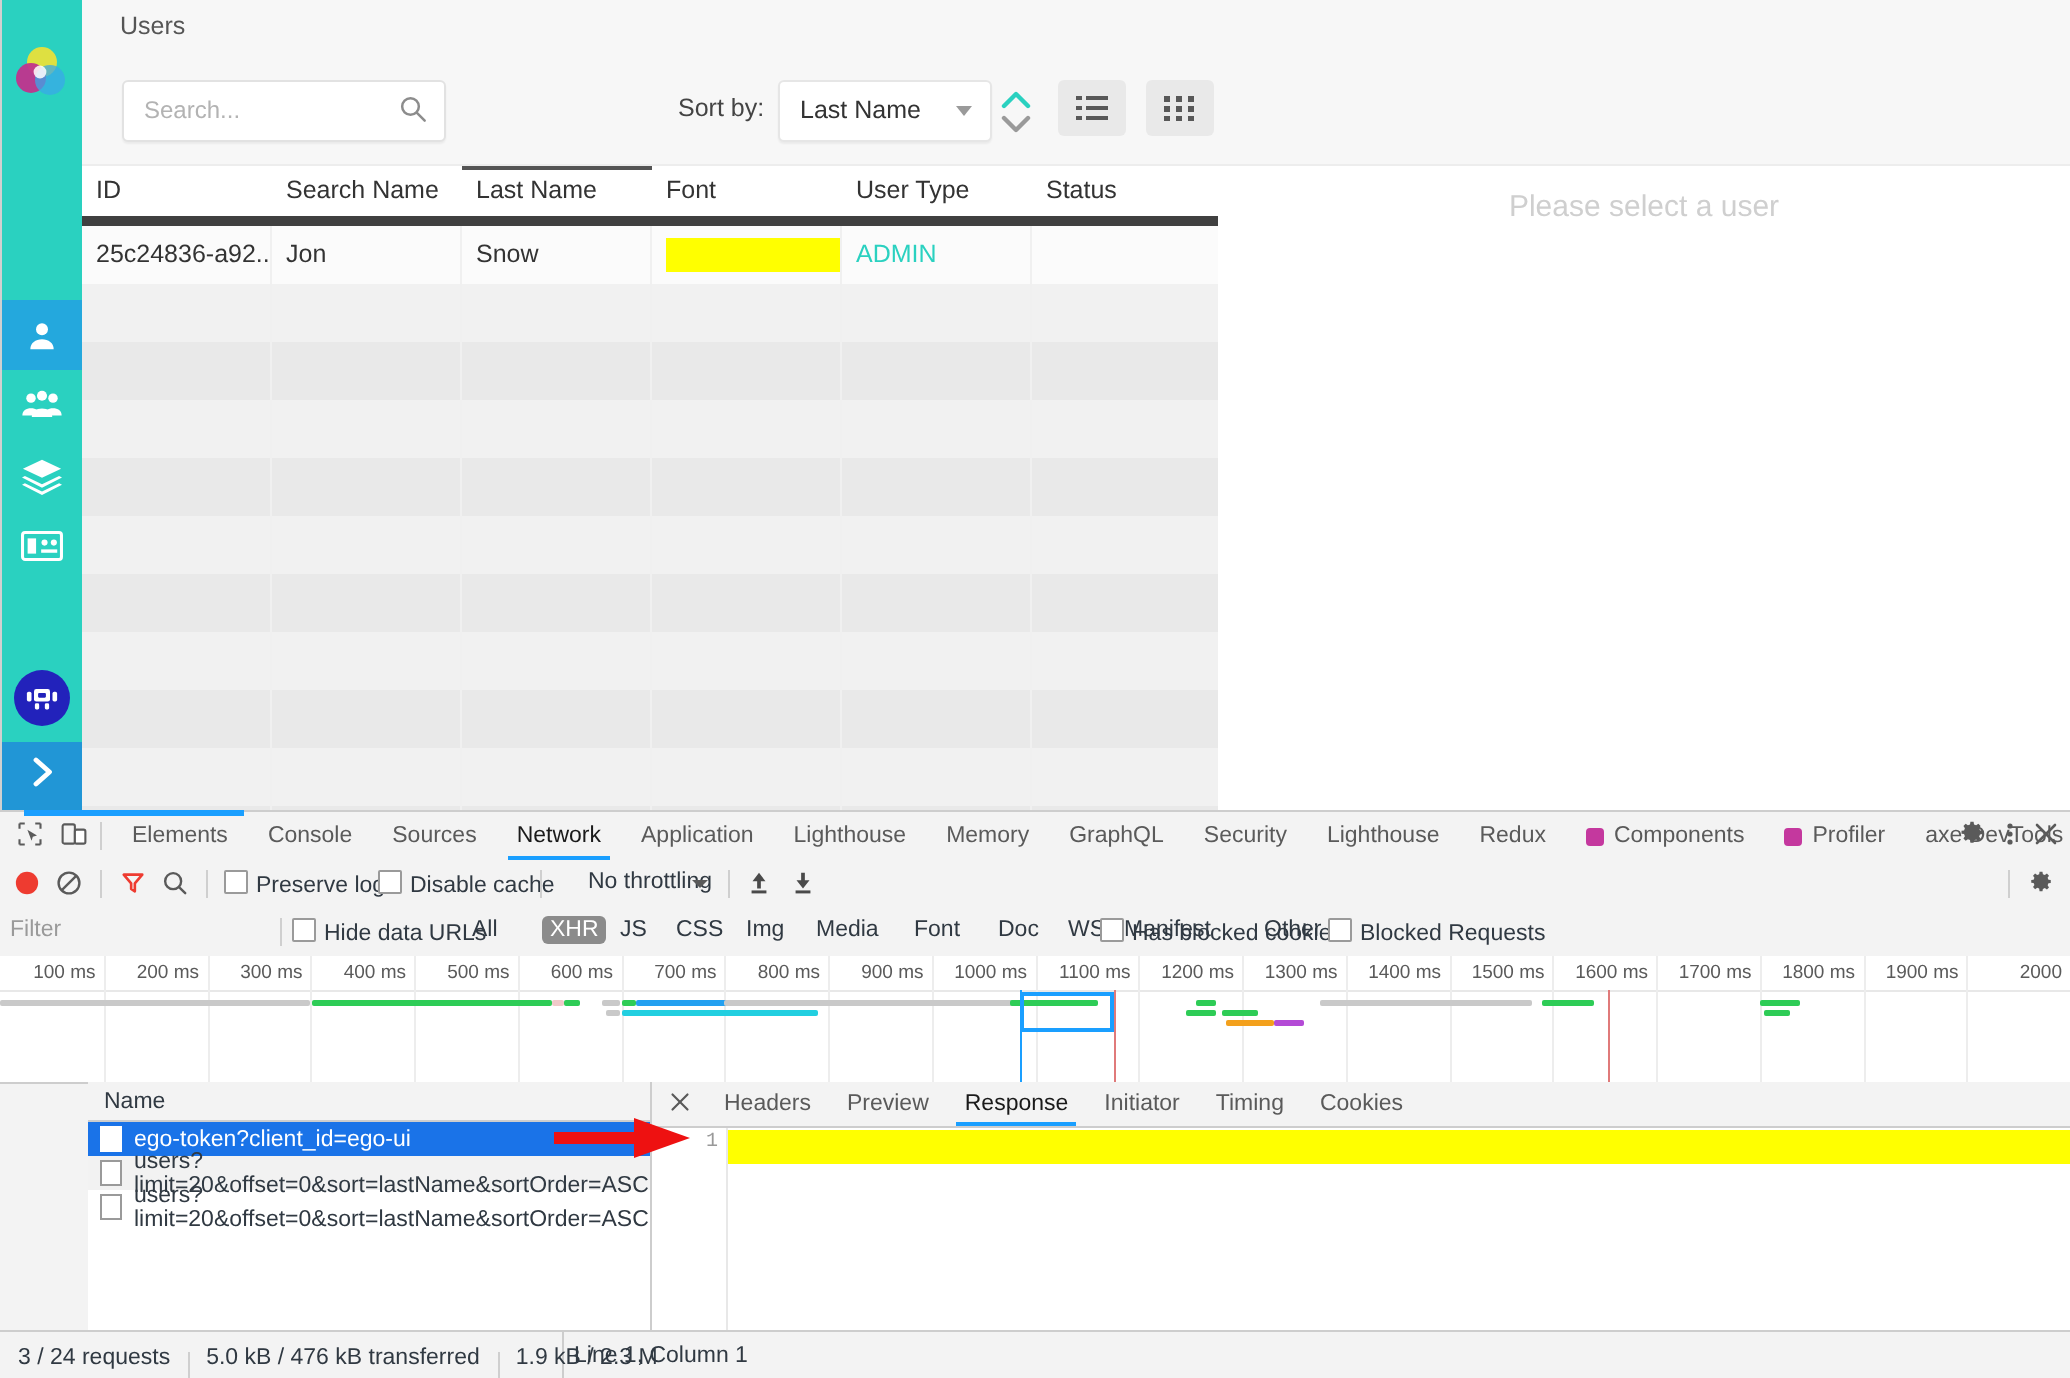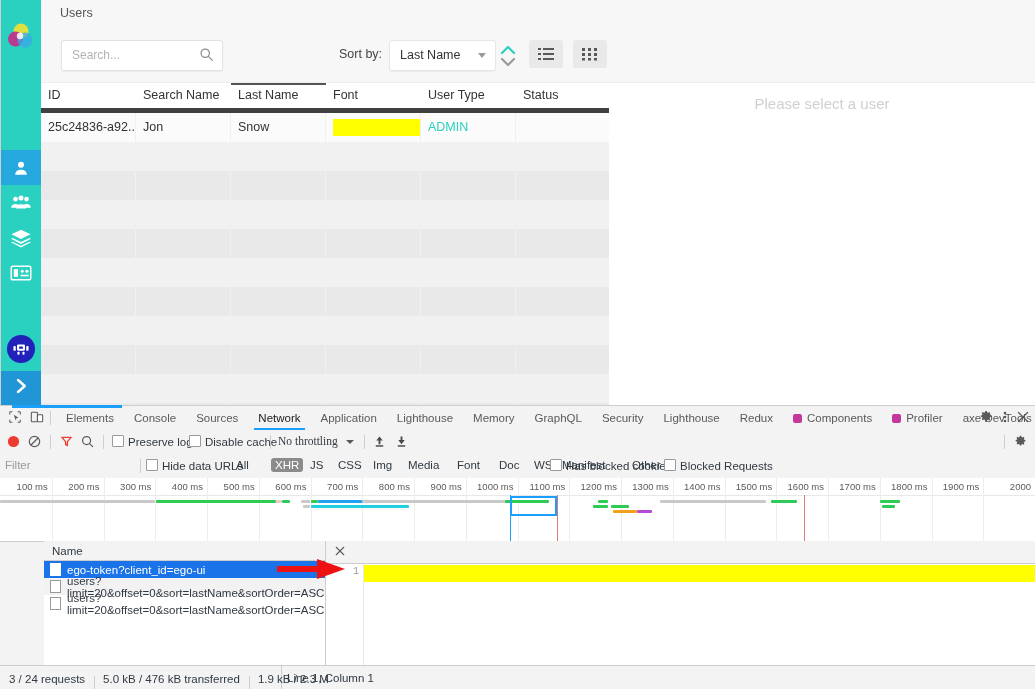--- a/index.html
+++ b/index.html
@@ -496,21 +496,21 @@
       </span>
       <span class="tb-item" style="left:103px;top:5px;width:1px;height:14px;background:#cfcfcf;"></span>
 
       <span class="tb-item" style="left:112px;top:5px;">
         <span class="cbx"></span><span class="tbl">Preserve log</span>
       </span>
       <span class="tb-item" style="left:189px;top:5px;">
         <span class="cbx"></span><span class="tbl">Disable cache</span>
       </span>
       <span class="tb-item" style="left:270px;top:5px;width:1px;height:14px;background:#cfcfcf;"></span>
-      <span class="tb-item tbl" style="left:278px;top:5px;font-family:Liberation Serif, serif;">No throttling</span>
+      <span class="tb-item tbl" style="left:294px;top:5px;">No throttling</span>
       <span class="tb-item" style="left:346px;top:10px;width:0;height:0;border-left:4px solid transparent;border-right:4px solid transparent;border-top:4px solid #5a5a5a;"></span>
       <span class="tb-item" style="left:364px;top:5px;width:1px;height:14px;background:#cfcfcf;"></span>
       <span class="tb-item" style="left:373px;top:5px;">
         <svg width="13" height="13" viewBox="0 0 14 14" fill="#4a4a4a">
           <path d="M7 1.5 10.5 6H8v4H6V6H3.5z"></path>
             <rect x="3" y="11" width="8" height="1.6"></rect>
         </svg>
       </span>
       <span class="tb-item" style="left:395px;top:5px;">
         <svg width="13" height="13" viewBox="0 0 14 14" fill="#4a4a4a">
@@ -649,20 +649,28 @@
       </div>
 
       <div class="dt-detail">
         <div class="dtab-bar">
           <span style="padding:0 8px 0 9px;">
             <svg width="10" height="10" viewBox="0 0 12 12" stroke="#5a5a5a" stroke-width="1.3" stroke-linecap="round">
               <line x1="1.5" y1="1.5" x2="10.5" y2="10.5"></line>
                 <line x1="10.5" y1="1.5" x2="1.5" y2="10.5"></line>
             </svg>
           </span>
+          <div id="detail-tabs" style="display:flex;">
+              <div class="dtab">Headers</div>
+              <div class="dtab">Preview</div>
+              <div class="dtab sel">Response</div>
+              <div class="dtab">Initiator</div>
+              <div class="dtab">Timing</div>
+              <div class="dtab">Cookies</div>
+            </div>
         </div>
         <div class="code-area">
           <div class="gutter">
             <div class="gnum">1</div>
           </div>
           <div class="yellowline"></div>
           <div class="caret">I</div>
         </div>
       </div>
     </div>

